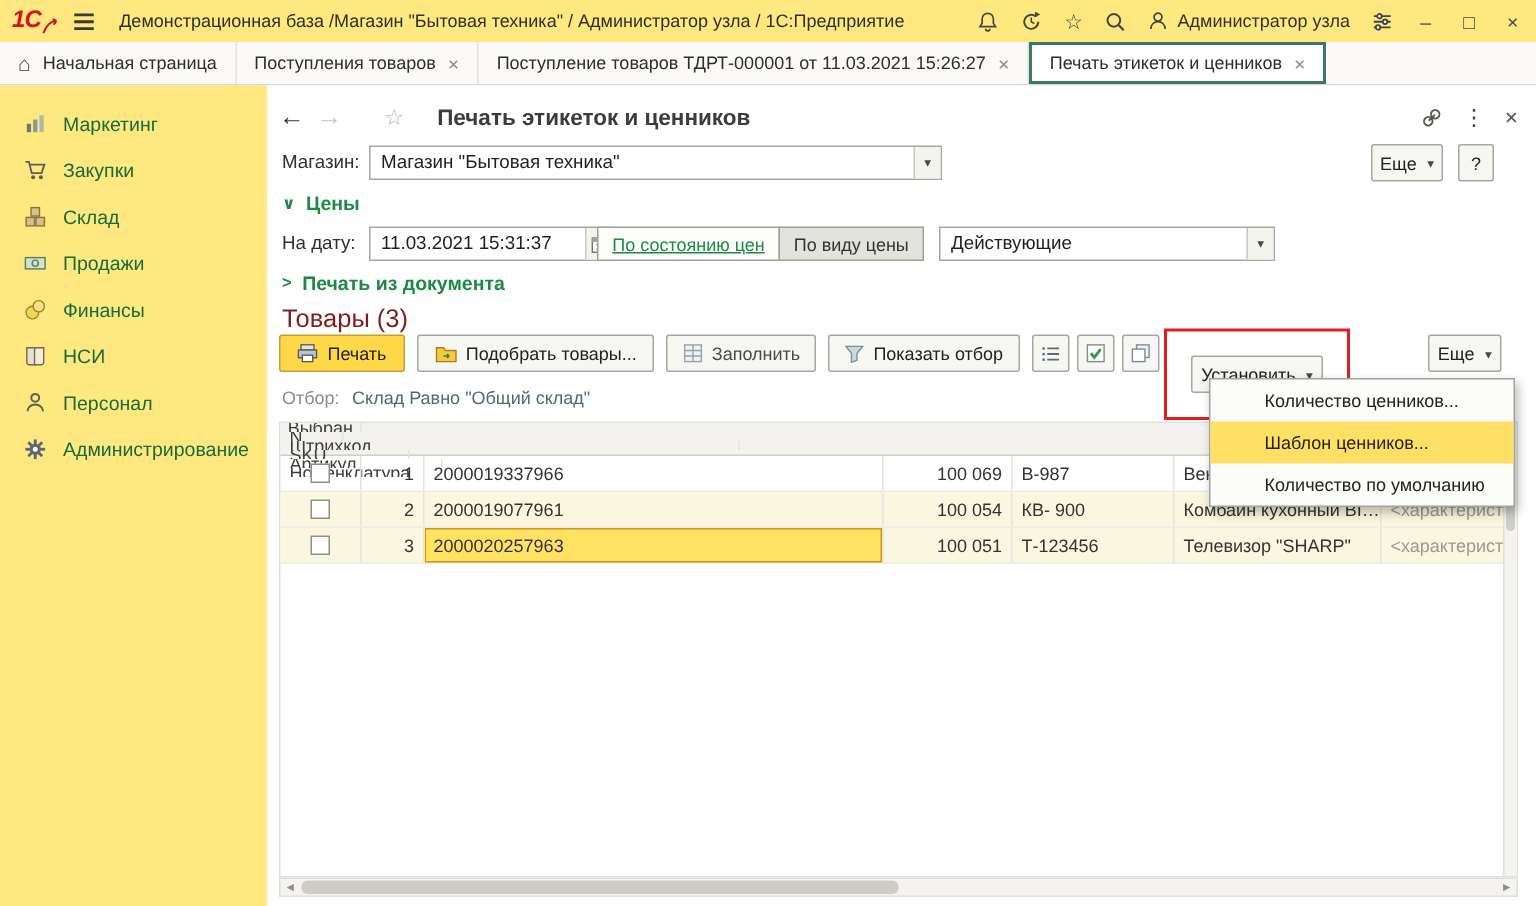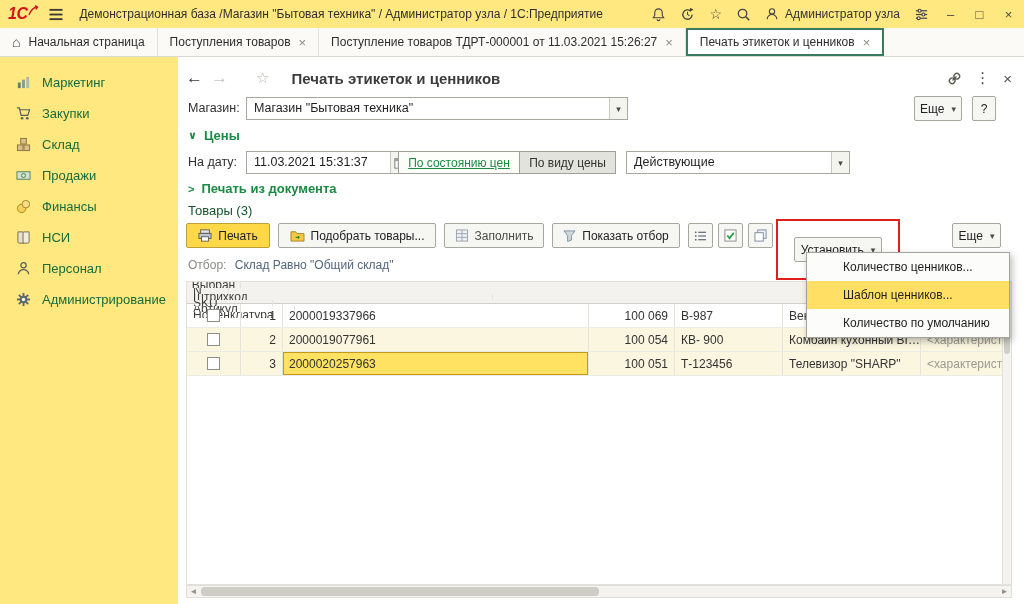--- a/index.html
+++ b/index.html
@@ -1,21 +1,21 @@
 <!DOCTYPE html>
 <html style="--brand_yellow: #ffe87f; --active_tab_border: #3c7a5f; --sidebar_green: #176b3c; --section_green: #1b8a43; --print_button_yellow: #ffd848; --selection_yellow: #ffe261; --menu_highlight: #ffe065; --annotation_red: #e01e1e;"><head>
 <meta charset="utf-8">
 <style>
 *{margin:0;padding:0;box-sizing:border-box;}
 html,body{width:1024px;height:604px;}
 body{font-family:"Liberation Sans","DejaVu Sans",sans-serif;font-size:12px;color:#333;background:#fff;overflow:hidden;position:relative;}
 
 
 .titlebar{position:absolute;top:0;left:0;width:100%;height:28px;background:var(--brand_yellow,#ffe87f);display:flex;align-items:center;padding:0 8px;gap:9px;}
-.logo{color:#d6131c;font-weight:bold;font-style:italic;font-size:16px;letter-spacing:-0.5px;display:flex;align-items:flex-start;gap:1px;}
+.logo{color:#d6131c;font-weight:bold;font-style:italic;font-size:16px;letter-spacing:-0.5px;display:flex;align-items:flex-end;gap:1px;}
 .tb-title{font-size:12px;color:#2f2f2f;margin-left:6px;white-space:nowrap;}
 .tb-right{margin-left:auto;display:flex;align-items:center;gap:14px;}
 .tb-user{display:flex;align-items:center;gap:6px;color:#333;white-space:nowrap;}
 .tb-star{font-size:14px;color:#444;}
 .winbtn{color:#4a4a44;font-size:13px;width:15px;text-align:center;}
 
 
 .tabbar{position:absolute;top:28px;left:0;width:100%;height:29px;background:#fbfaf6;border-bottom:1px solid #d8d8d2;display:flex;align-items:stretch;}
 .tab{display:flex;align-items:center;gap:8px;padding:0 12px;border-right:1px solid #e2e2dc;font-size:12px;color:#2d2d2d;white-space:nowrap;}
 .tab .home-glyph{font-size:14px;color:#444;}
@@ -58,21 +58,21 @@
 
 .section{position:absolute;left:10px;display:flex;align-items:center;gap:7px;color:var(--section_green,#1b8a43);font-weight:700;font-size:13px;}
 #sec-prices{top:71px;}
 #sec-printdoc{top:124px;}
 .chev{font-size:11px;font-weight:700;}
 
 .toggle{position:absolute;top:0;height:23px;display:flex;align-items:center;justify-content:center;font-size:12px;border:1px solid #a0a099;}
 .toggle.sel{left:220px;width:122px;background:#fdfdfa;color:var(--section_green,#1b8a43);text-decoration:underline;}
 .toggle.unsel{left:341px;width:97px;background:#e3e3dd;color:#33332f;}
 
-.goods-label{position:absolute;top:146px;left:10px;color:#14532d;font-size:13px;text-align:center;}
+.goods-label{position:absolute;top:146px;left:10px;color:#7f1d1d;font-size:17px;text-align:center;}
 
 .toolbar{position:absolute;top:166px;left:0;right:0;height:27px;}
 .toolbar .btn{position:absolute;top:0;}
 #btn-print{left:8px;width:84px;background:var(--print_button_yellow,#ffd848);border-color:#bfa13a;}
 #btn-pick{left:100px;width:158px;}
 #btn-fill{left:266px;width:100px;color:#4a4a46;}
 #btn-filter{left:374px;width:128px;}
 .btn-sm{width:25px;padding:0;}
 #btn-sm1{left:510px;}
 #btn-sm2{left:540px;}

